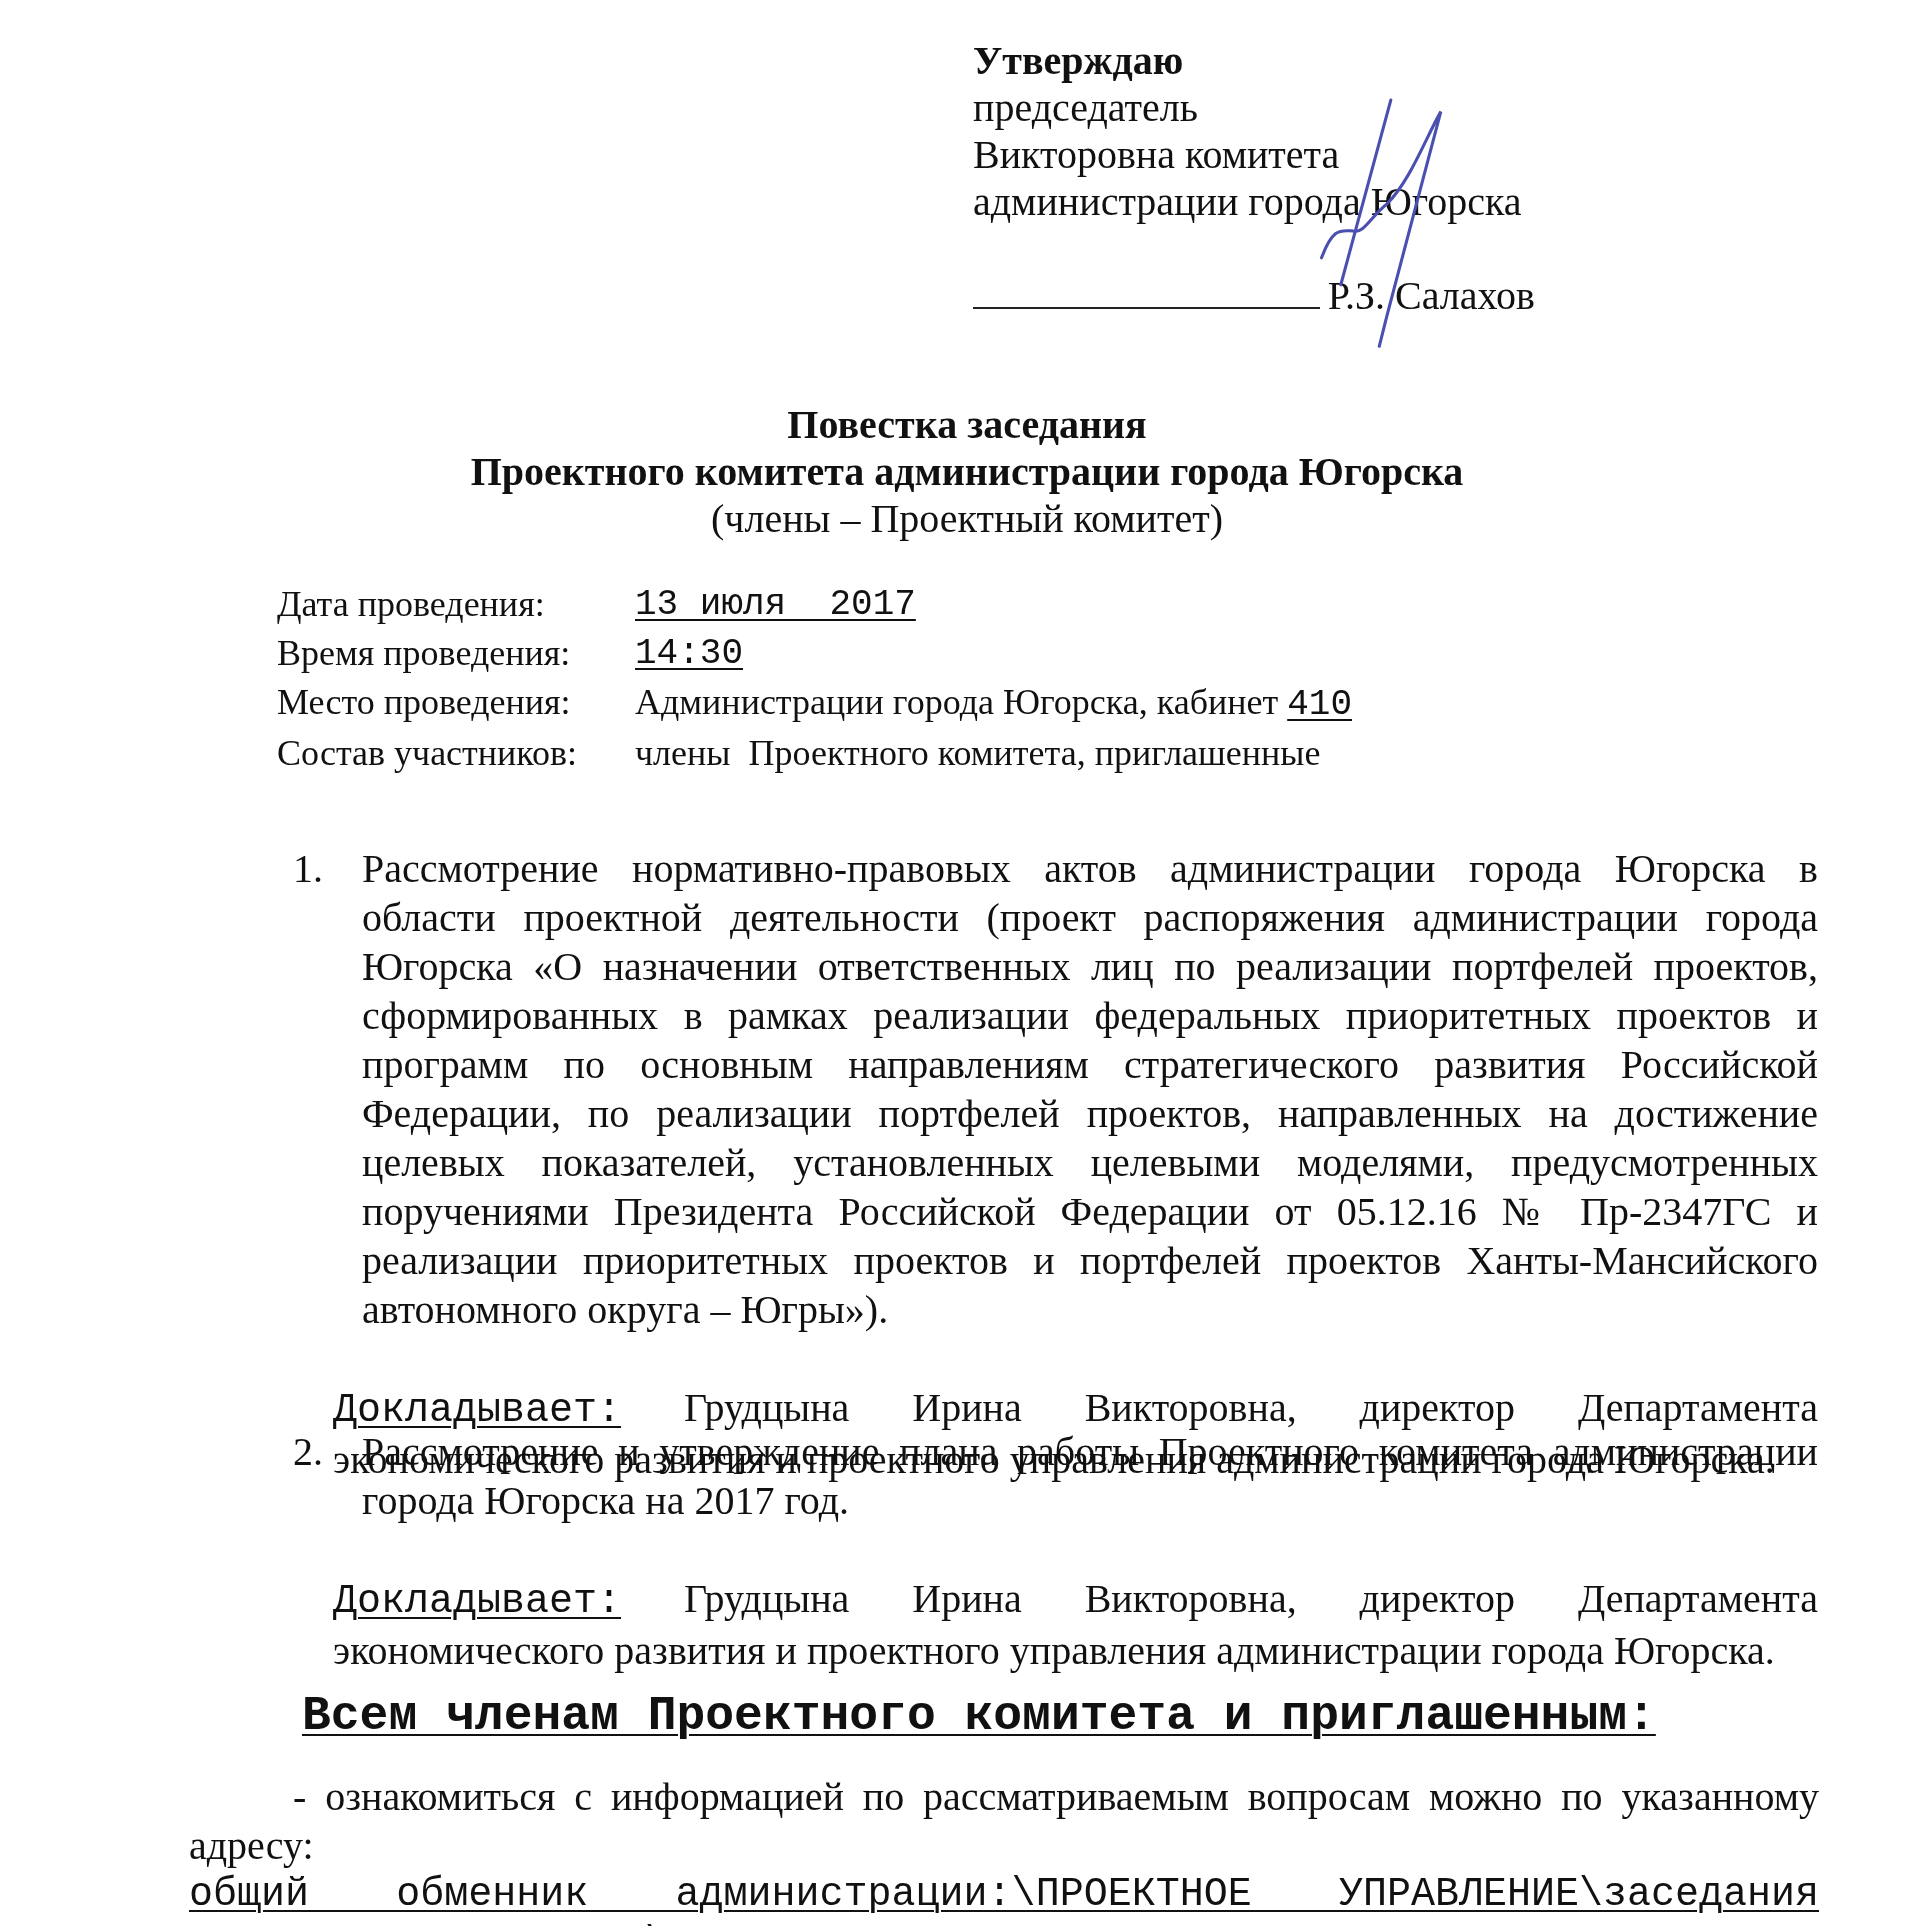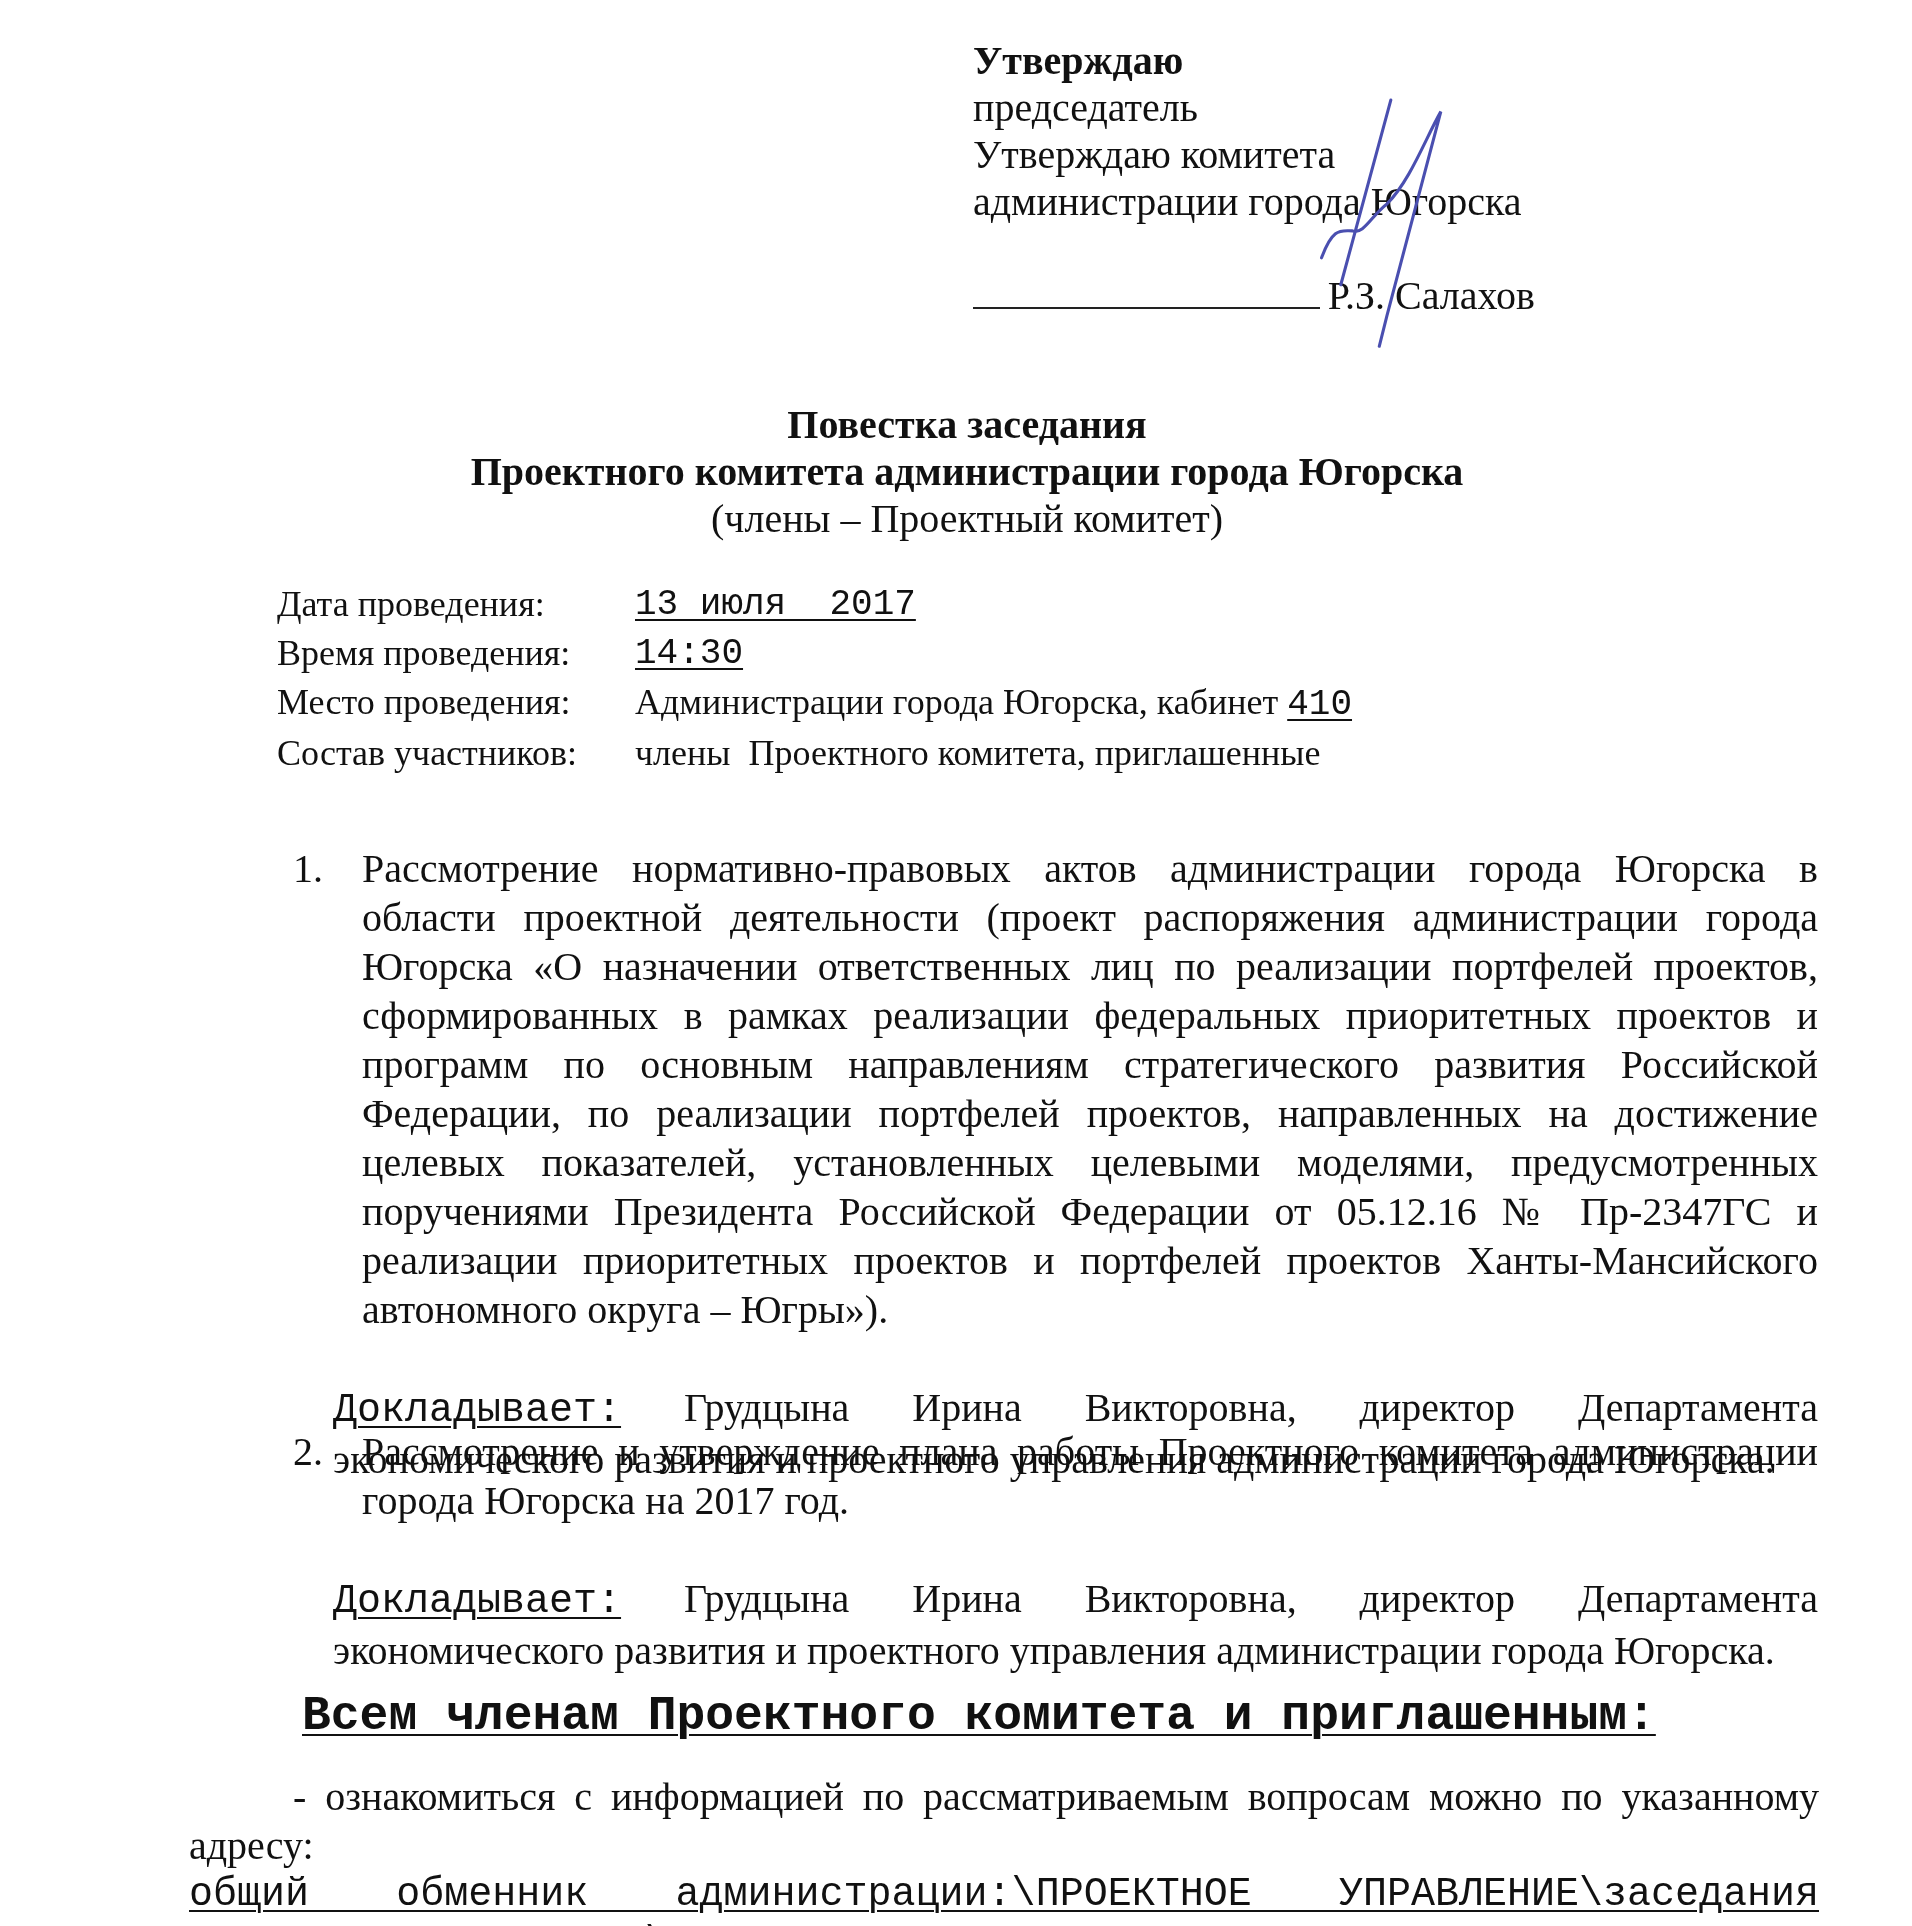--- a/index.html
+++ b/index.html
@@ -32,21 +32,21 @@
   #notice .first { text-indent:104px; }
 
   svg.signature { position:absolute; pointer-events:none; }
 </style>
 </head>
 <body>
 
 <div id="approve" class="abs">
   <div class="bold">Утверждаю</div>
   <div>председатель</div>
-  <div>Утверждаю комитета</div>
+  <div>Викторовна комитета</div>
   <div>администрации города Югорска</div>
   <div style="margin-top:47px;">
     <span class="sigline"></span><span>Р.З. Салахов</span>
   </div>
 </div>
 <svg class="signature" style="left:1225px;top:77px;" width="347" height="277" viewBox="0 0 900 720">
   <path d="M 430 60 L 300 540 M 250 470 C 280 390 300 400 330 400 C 360 410 380 360 420 330 C 480 270 520 160 560 90 L 420 620 L 400 700" fill="none" stroke="#4a4fb0" stroke-width="8" stroke-linecap="round"></path>
 </svg>
 
 <div id="title" class="abs">

